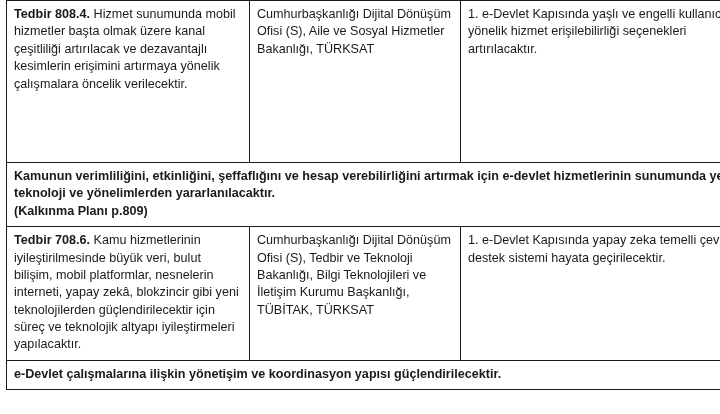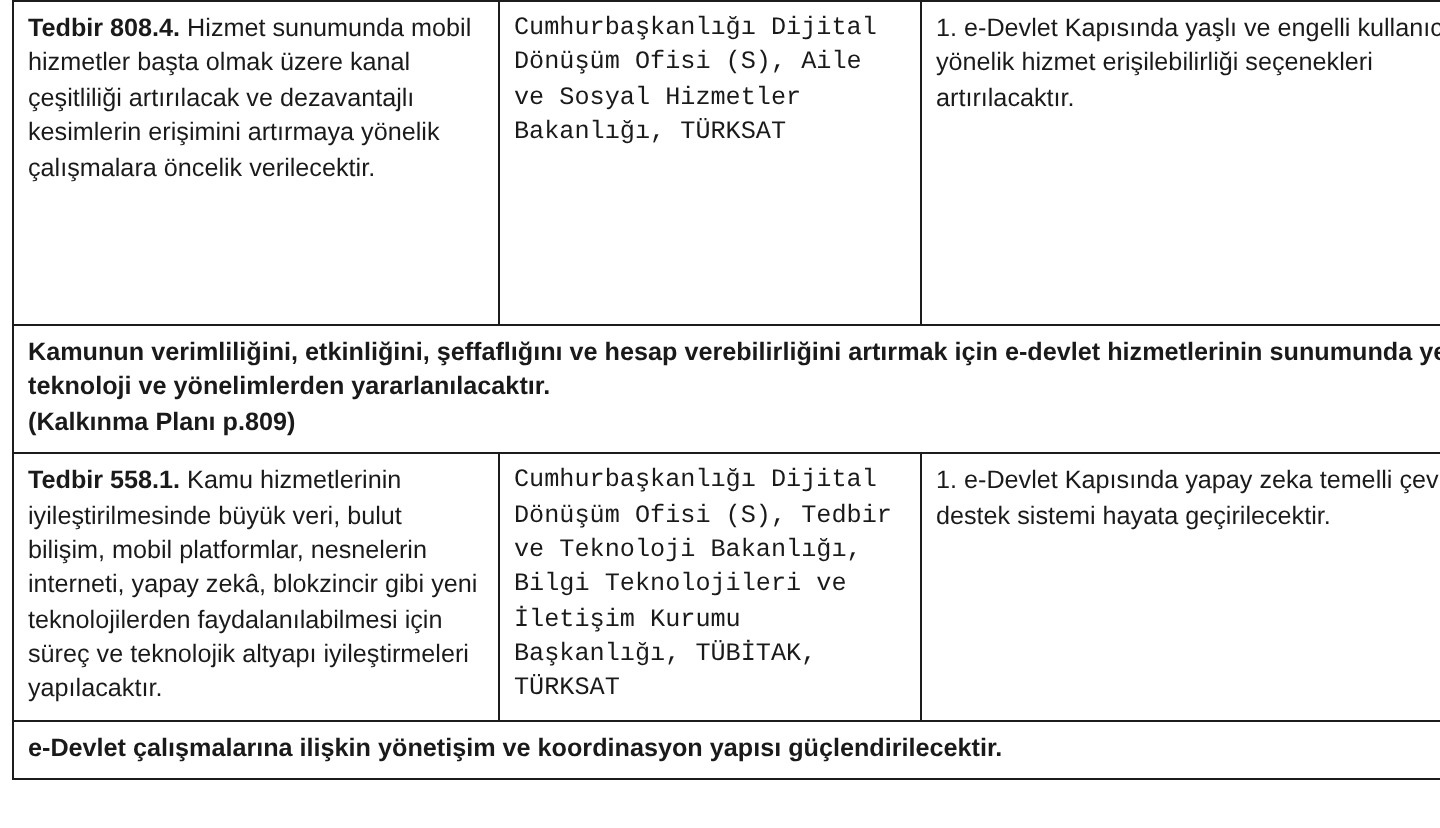--- a/index.html
+++ b/index.html
@@ -29,21 +29,21 @@
   }
   table.plan-table td {
     border: 1px solid #1c1c1c;
     vertical-align: top;
     padding: 5px 7px 6px 7px;
     font-size: 12.6px;
     line-height: 1.38;
     color: #1a1a1a;
   }
   td.col-measure { width: 228px; }
-  td.col-responsible { width: 196px; font-family: Liberation Mono, monospace; }
+  td.col-responsible { width: 196px; }
   td.col-outcome { width: 284px; }
 
   .measure-code {
     font-weight: bold;
   }
   .full-row td {
     font-weight: bold;
     font-size: 12.8px;
     line-height: 1.42;
     padding: 5px 7px 6px 7px;
@@ -80,21 +80,21 @@
       <tr class="full-row">
         <td colspan="3">
           <span>Kamunun verimliliğini, etkinliğini, şeffaflığını ve hesap verebilirliğini artırmak için e-devlet hizmetlerinin sunumunda yeni teknoloji ve yönelimlerden yararlanılacaktır.</span>
           <div class="sub">(Kalkınma Planı p.809)</div>
         </td>
       </tr>
 
       <tr>
         <td class="col-measure">
           <div class="cell-block">
-            <span class="measure-code">Tedbir 558.1.</span><span> Kamu hizmetlerinin iyileştirilmesinde büyük veri, bulut bilişim, mobil platformlar, nesnelerin interneti, yapay zekâ, blokzincir gibi yeni teknolojilerden faydalanılabilmesi için süreç ve teknolojik altyapı iyileştirmeleri yapılacaktır.</span>
+            <span class="measure-code">Tedbir 708.6.</span><span> Kamu hizmetlerinin iyileştirilmesinde büyük veri, bulut bilişim, mobil platformlar, nesnelerin interneti, yapay zekâ, blokzincir gibi yeni teknolojilerden güçlendirilecektir için süreç ve teknolojik altyapı iyileştirmeleri yapılacaktır.</span>
           </div>
         </td>
         <td class="col-responsible">Cumhurbaşkanlığı Dijital Dönüşüm Ofisi (S), Tedbir ve Teknoloji Bakanlığı, Bilgi Teknolojileri ve İletişim Kurumu Başkanlığı, TÜBİTAK, TÜRKSAT</td>
         <td class="col-outcome">1. e-Devlet Kapısında yapay zeka temelli çevrimiçi destek sistemi hayata geçirilecektir.</td>
       </tr>
 
       <tr class="clipped-row">
         <td colspan="3">e-Devlet çalışmalarına ilişkin yönetişim ve koordinasyon yapısı güçlendirilecektir.</td>
       </tr>
 

